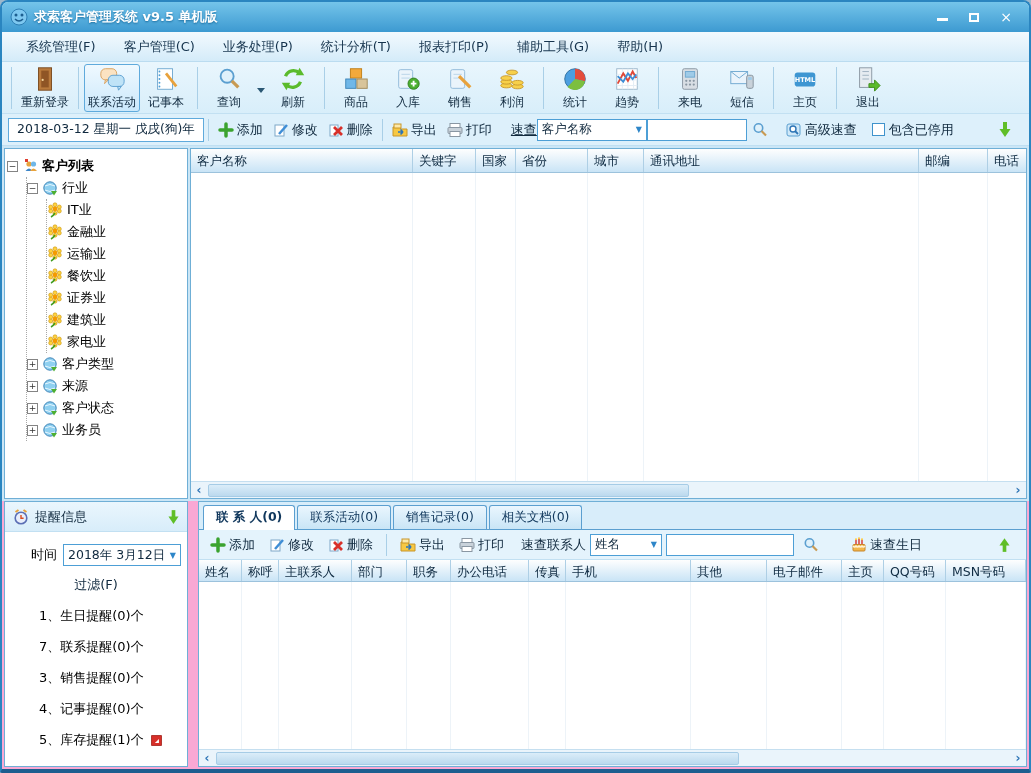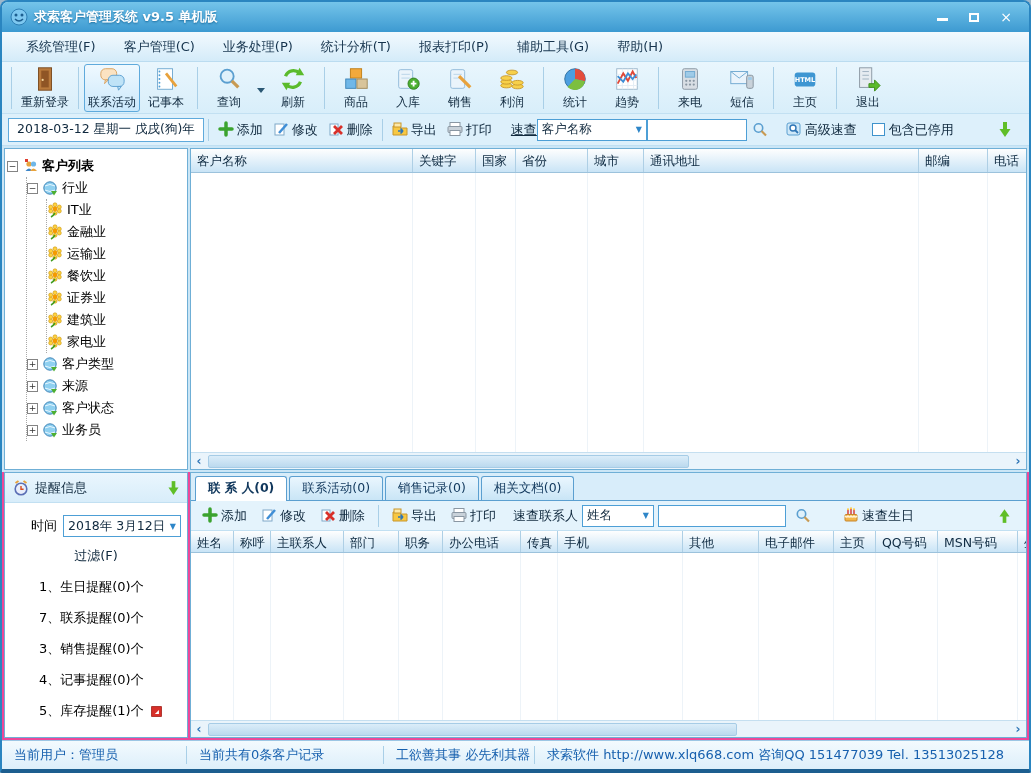--- a/index.html
+++ b/index.html
@@ -28,21 +28,21 @@
     min-width:52px;height:48px;gap:1px;border:1px solid transparent;border-radius:3px;}
   .tbtn .lbl{font-size:12px;color:#10293E;white-space:nowrap;padding:0 3px;}
   .tbtn.selected{border:1px solid #5FAADC;background:linear-gradient(#EFF9FF,#CBE8FB);}
   .tsep{width:1px;height:42px;background:#A9CFE7;margin:0 5px;}
   .dropcaret{width:0;height:0;border:4px solid transparent;border-top:5px solid #2B5874;margin:10px 2px 0 2px;}
   
   .toolbar2{height:32px;flex:0 0 32px;display:flex;align-items:center;
     background:#DDF0FB;border-bottom:1px solid #BFDFF2;padding:0 6px;}
   .datebox{border:1px solid #5FAADC;background:#fff;font-size:12.5px;color:#10293E;
     padding:2px 8px;height:24px;display:flex;align-items:center;}
-  .sbtn{display:inline-flex;gap:3px;font-size:13px;color:#10293E;padding:2px 5px;}
+  .sbtn{display:inline-flex;align-items:center;gap:3px;font-size:13px;color:#10293E;padding:2px 5px;}
   .vsep2{width:1px;height:22px;background:#A9CFE7;margin:0 4px;}
   .qlabel{font-size:13px;color:#10293E;text-decoration:underline;margin-left:14px;}
   .select{display:inline-flex;align-items:center;background:#fff;border:1px solid #4D9FD6;
     height:22px;font-size:12.5px;color:#10293E;padding:0 4px;gap:4px;}
   .select .chev{color:#2E86C8;font-size:8px;margin-left:auto;}
   .tinput{height:22px;border:1px solid #4D9FD6;background:#fff;font-size:12px;padding:0 4px;
     font-family:inherit;}
   .checkrow{display:inline-flex;align-items:center;gap:4px;font-size:13px;color:#10293E;margin-left:10px;}
   .checkbox{width:13px;height:13px;border:1px solid #3F93CC;background:#fff;}
   .flexspacer{flex:1;}
@@ -62,21 +62,21 @@
   .gcol{font-size:12.5px;color:#0F2B42;padding:4px 4px 0 6px;border-right:1px solid #AECFE5;
     white-space:nowrap;overflow:hidden;flex:0 0 auto;}
   .gbody{flex:1;display:flex;overflow:hidden;background:#fff;}
   .gbody .bcol{border-right:1px solid #EDF3F8;flex:0 0 auto;height:100%;}
   .hscroll{flex:0 0 17px;height:17px;display:flex;align-items:center;background:#EAF4FB;
     border-top:1px solid #C5DFF0;}
   .harrow{width:16px;text-align:center;color:#2E75B6;font-size:12px;font-weight:bold;line-height:15px;}
   .hthumb{height:13px;background:linear-gradient(#DBEDF9,#BBD9EE);border:1px solid #A6CCE6;border-radius:2px;}
   .htrack{flex:1;height:15px;display:flex;align-items:center;padding:0 1px;}
   
-  .bottomrow{flex:0 0 268px;height:268px;display:flex;gap:2px;padding:0 2px 2px 2px;background:#ec4899;}
+  .bottomrow{flex:0 0 268px;height:268px;display:flex;gap:10px;padding:0 2px 2px 2px;background:#f9a8d4;}
   .remindpanel{width:184px;flex:0 0 184px;background:#fff;border:1px solid #6FAFD6;display:flex;flex-direction:column;}
   .remhead{flex:0 0 30px;display:flex;align-items:center;gap:6px;background:linear-gradient(#EAF6FD,#D8EDFA);
     border-bottom:1px solid #C2E0F2;padding:0 8px;font-size:13px;color:#10293E;}
   .rembody{flex:1;padding:8px 6px;font-size:13px;color:#000;}
   .remtime{display:flex;align-items:center;gap:6px;margin:4px 0 10px 8px;justify-content:flex-end;}
   .remfilter{text-align:center;margin:6px 0 4px 0;color:#10293E;}
   .remitem{margin:13px 0 0 28px;display:flex;align-items:center;gap:6px;white-space:nowrap;}
   .remcustom{text-align:center;margin-top:22px;color:#10293E;}
   .detailpanel{flex:1;display:flex;flex-direction:column;background:#fff;border:1px solid #6FAFD6;overflow:hidden;}
   .tabsbar{flex:0 0 25px;display:flex;align-items:flex-end;background:#D8EDFA;border-bottom:1px solid #5B9FD0;
@@ -737,23 +737,14 @@
       <div class="hscroll">
         <span class="harrow">‹</span>
         <div class="htrack">
             <div class="hthumb" style="width:66%"></div>
           </div>
         <span class="harrow">›</span>
       </div>
     </div>
   </div>
 
-  <div class="statusbar">
-    <span class="sseg w-user">当前用户：管理员</span>
-    <span class="ssep"></span>
-    <span class="sseg w-count">当前共有0条客户记录</span>
-    <span class="ssep"></span>
-    <span class="sseg w-motto">工欲善其事 必先利其器</span>
-    <span class="ssep"></span>
-    <span class="sseg">求索软件  http://www.xlq668.com   咨询QQ 151477039   Tel. 13513025128</span>
-  </div>
 
 </div>
 
 </body></html>

